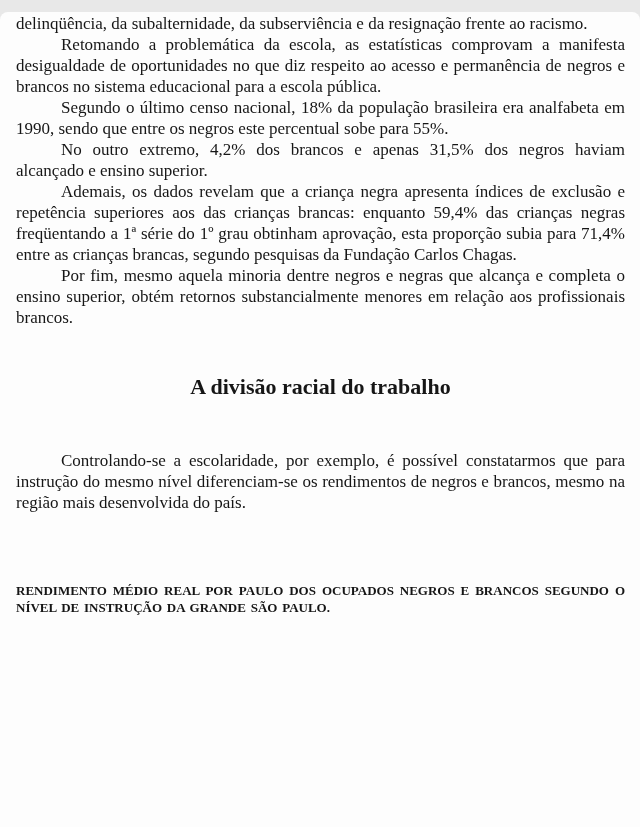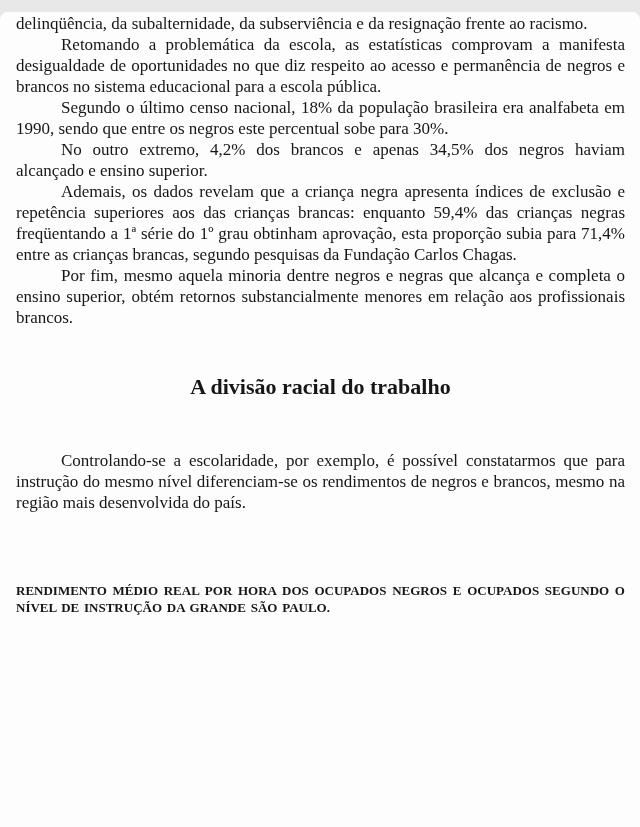--- a/index.html
+++ b/index.html
@@ -53,27 +53,27 @@
   }
 </style>
 </head>
 <body>
 
 <div class="page">
 
   <div class="body-text">
     <p class="no-indent">delinqüência, da subalternidade, da subserviência e da resignação frente ao racismo.</p>
     <p>Retomando a problemática da escola, as estatísticas comprovam a manifesta desigualdade de oportunidades no que diz respeito ao acesso e permanência de negros e brancos no sistema educacional para a escola pública.</p>
-    <p>Segundo o último censo nacional, 18% da população brasileira era analfabeta em 1990, sendo que entre os negros este percentual sobe para 30%.</p>
-    <p>No outro extremo, 4,2% dos brancos e apenas 34,5% dos negros haviam alcançado e ensino superior.</p>
+    <p>Segundo o último censo nacional, 18% da população brasileira era analfabeta em 1990, sendo que entre os negros este percentual sobe para 55%.</p>
+    <p>No outro extremo, 4,2% dos brancos e apenas 31,5% dos negros haviam alcançado e ensino superior.</p>
     <p>Ademais, os dados revelam que a criança negra apresenta índices de exclusão e repetência superiores aos das crianças brancas: enquanto 59,4% das crianças negras freqüentando a 1ª série do 1º grau obtinham aprovação, esta proporção subia para 71,4% entre as crianças brancas, segundo pesquisas da Fundação Carlos Chagas.</p>
     <p>Por fim, mesmo aquela minoria dentre negros e negras que alcança e completa o ensino superior, obtém retornos substancialmente menores em relação aos profissionais brancos.</p>
   </div>
 
   <h2 class="section-heading">A divisão racial do trabalho</h2>
 
   <div class="body-text section-body">
     <p>Controlando-se a escolaridade, por exemplo, é possível constatarmos que para instrução do mesmo nível diferenciam-se os rendimentos de negros e brancos, mesmo na região mais desenvolvida do país.</p>
   </div>
 
-  <p class="table-caption">RENDIMENTO MÉDIO REAL POR HORA DOS OCUPADOS NEGROS E OCUPADOS SEGUNDO O NÍVEL DE INSTRUÇÃO DA GRANDE SÃO PAULO.</p>
+  <p class="table-caption">RENDIMENTO MÉDIO REAL POR PAULO DOS OCUPADOS NEGROS E BRANCOS SEGUNDO O NÍVEL DE INSTRUÇÃO DA GRANDE SÃO PAULO.</p>
 
 </div>
 
 </body></html>

